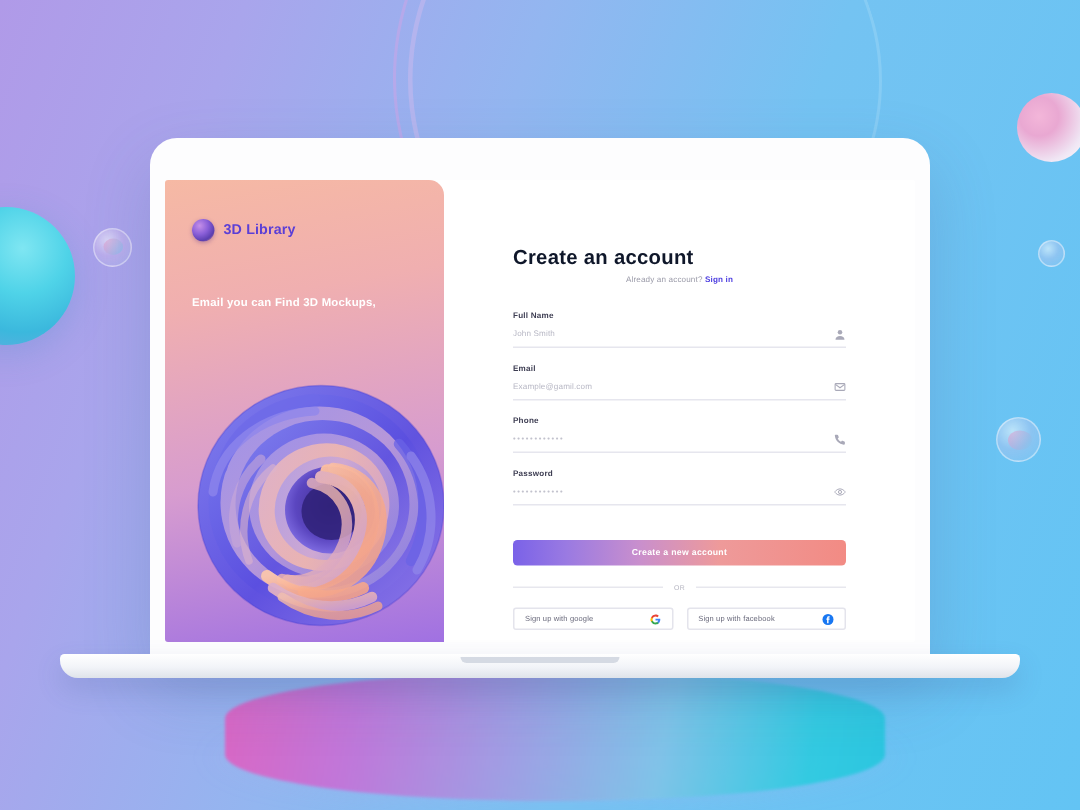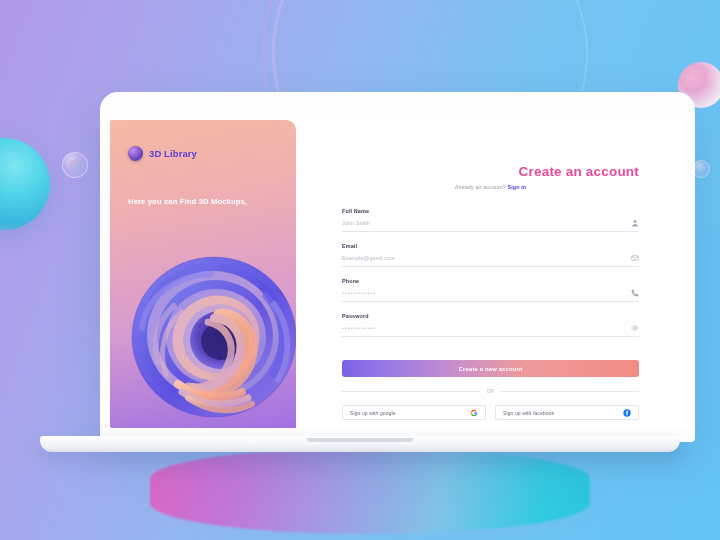--- a/index.html
+++ b/index.html
@@ -58,21 +58,21 @@
     filter:blur(1px); opacity:.92;
   }
   .pedestal-glow {
     position:absolute; left:130px; top:470px; width:480px; height:70px;
     border-radius:50%;
     background:radial-gradient(ellipse at center, rgba(200,160,240,.55), rgba(120,190,235,0) 70%);
     filter:blur(8px);
   }
 
   
-  .laptop { position:absolute; left:100px; top:92px; width:595px; height:350px;text-decoration:underline; }
+  .laptop { position:absolute; left:100px; top:92px; width:520px; height:350px;text-decoration:underline; }
   .laptop-lid {
     position:absolute; inset:0;
     background:#fdfdfe; border-radius:18px 18px 4px 4px;
     box-shadow:0 18px 44px rgba(70,90,150,.22);
   }
   .screen {
     position:absolute; left:10px; top:28px; right:10px; bottom:14px;
     background:#ffffff; border-radius:2px; overflow:hidden; display:flex;
   }
   .laptop-base {
@@ -107,21 +107,21 @@
     letter-spacing:.15px;
   }
 
   
   .artwork { position:absolute; left:8px; top:122px; width:190px; height:190px; }
   .artwork svg { width:100%; height:100%; display:block; }
 
   
   .form-panel { flex:1; position:relative; padding:44px 46px 0 46px; background:#fff; }
   .form-title {
-    text-align:right; font-size:13.5px; font-weight:700; color:#ec4899;
+    text-align:left; font-size:13.5px; font-weight:700; color:#0f172a;
     letter-spacing:.2px;
   }
   .form-sub {
     text-align:center; font-size:5.4px; color:#9a9aa8; margin-top:5px; letter-spacing:.1px;
   }
   .form-sub a { color:#4d3ee0; text-decoration:none; font-weight:600; }
 
   .fields { margin-top:18px; }
   .field { margin-bottom:11px; }
   .field-label { font-size:5.4px; font-weight:700; color:#3d3d52; letter-spacing:.15px; }
@@ -183,21 +183,21 @@
   <div class="laptop-lid">
     <div class="screen">
 
       <div class="promo">
         <div class="brand">
           <span class="brand-mark"></span>
           <span class="brand-name">3D Library</span>
         </div>
 
         <div class="tagline">
-          <div class="tagline-line">Here you can Find 3D Mockups,</div>
+          <div class="tagline-line">Email you can Find 3D Mockups,</div>
         </div>
 
         <div class="artwork">
           <svg viewBox="0 0 190 190" xmlns="http://www.w3.org/2000/svg">
             <defs>
               <linearGradient id="gA" x1="0" y1="0" x2="1" y2="1">
                 <stop offset="0%" stop-color="#7b7ef0"></stop>
                   <stop offset="55%" stop-color="#5b4fe0"></stop>
                   <stop offset="100%" stop-color="#8f7ae8"></stop>
               </linearGradient>

